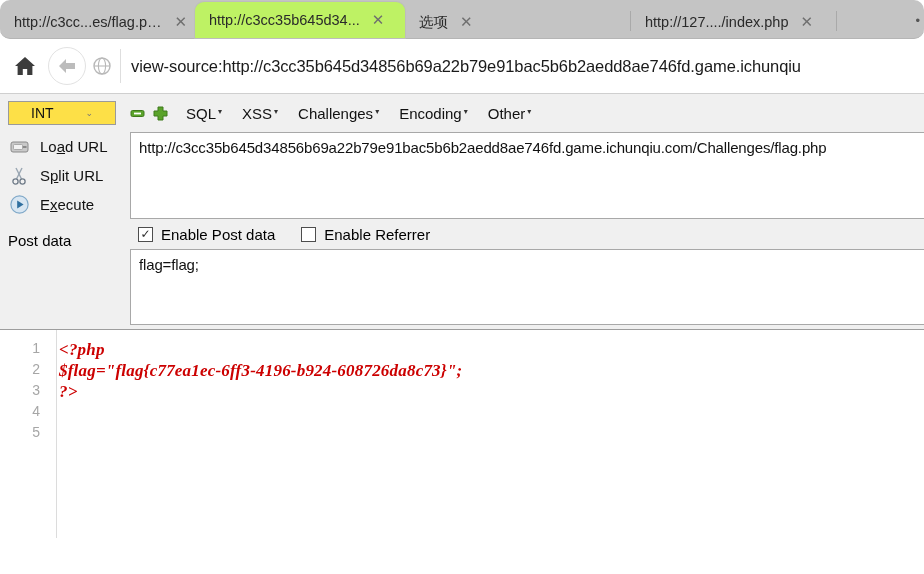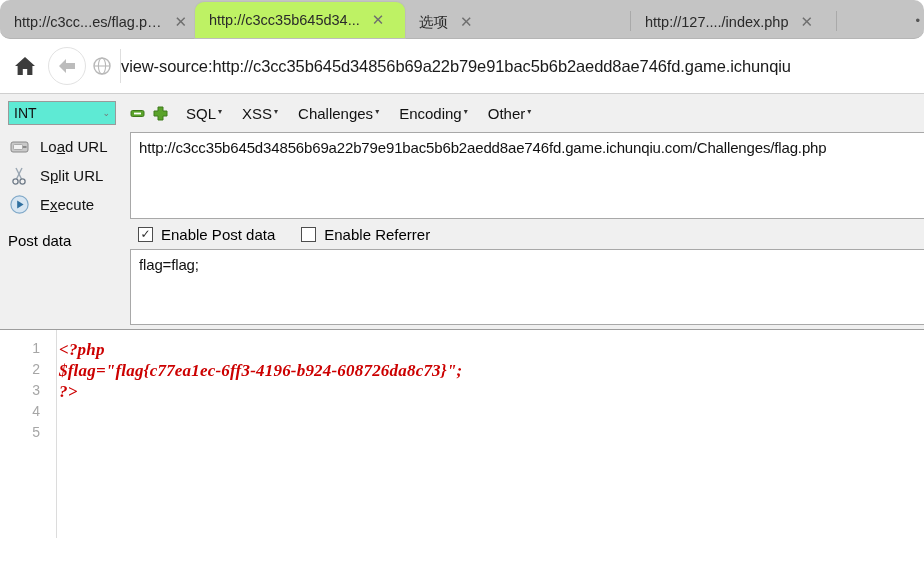--- a/index.html
+++ b/index.html
@@ -116,20 +116,21 @@
     justify-content: center;
     flex: 0 0 auto;
   }
   .urlbar {
     flex: 1;
     height: 34px;
     display: flex;
     align-items: center;
     border-left: 1px solid #dedede;
     margin-left: 4px;
+    padding-left: 10px;
     font-size: 16.5px;
     color: #1a1a1a;
     white-space: nowrap;
     overflow: hidden;
     letter-spacing: -0.1px;
   }
 
   
   .hackbar {
     background: #f0f0f0;
@@ -139,25 +140,25 @@
   .hb-toprow {
     height: 38px;
     display: flex;
     align-items: center;
     padding-left: 8px;
   }
   .hb-select {
     width: 108px;
     height: 24px;
     border: 1px solid #9a9a9a;
-    background: #5eead4;
+    background: #fde047;
     display: flex;
     align-items: center;
     justify-content: space-between;
-    padding: 0 5px;
+    padding: 0 22px;
     font-size: 14px;
     box-sizing: border-box;
     color: #111;
   }
   .hb-select .caret { color: #777; font-size: 9px; }
   .hb-pm {
     display: flex;
     align-items: center;
     gap: 8px;
     margin-left: 14px;

